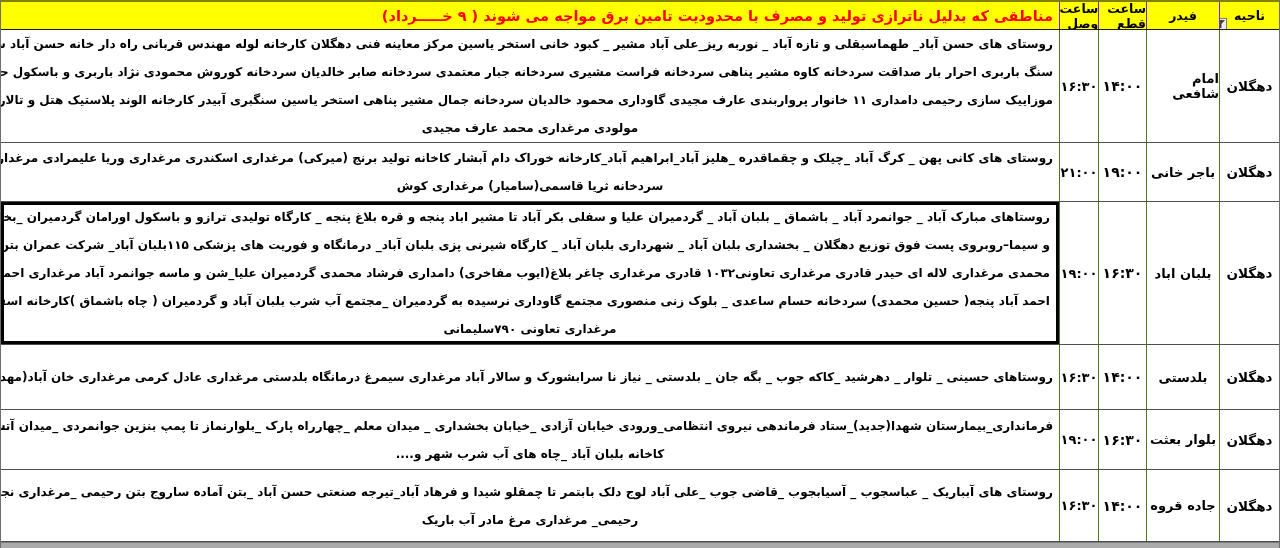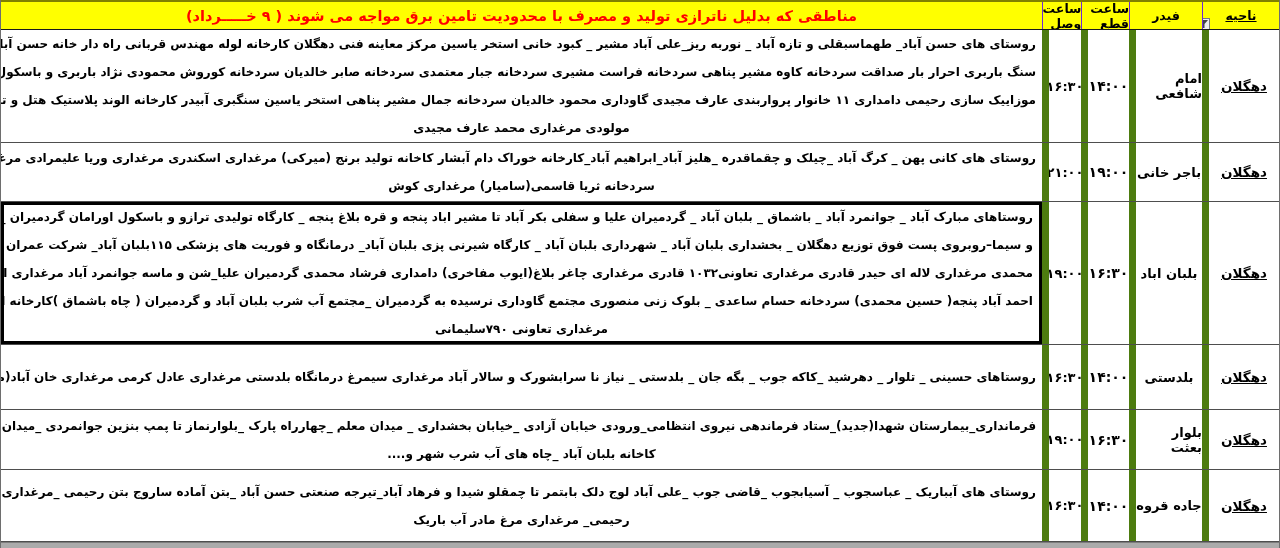--- a/index.html
+++ b/index.html
@@ -26,42 +26,42 @@
   }
   .row{
     display:flex;
     box-sizing:border-box;
     background:#fff;
     border-bottom:1px solid #4e4e4e;
     flex:0 0 auto;
   }
   .cell{
     box-sizing:border-box;
-    border-left:7px solid #4d7c0f;
+    border-left:1px solid #4d7c0f;
     display:flex;
     align-items:center;
     justify-content:center;
     color:#000;
     font-weight:bold;
     overflow:hidden;
     position:relative;
   }
-  .col-region{width:77px;font-size:13.5px;text-decoration:underline;}
+  .col-region{width:60px;font-size:13.5px;}
   .col-feeder{width:73px;font-size:13px;}
   .col-cut{width:48px;font-size:14px;}
   .col-recon{width:39px;font-size:13px;}
   .col-desc{flex:1;border-left:none;flex-direction:column;justify-content:center;padding:0 6px;}
   .hdr-row .cell{font-size:12.5px;border-left:1px solid #6d28d9;}
   .hdr-row .col-desc{border-left:none;}
   .title-text{
     color:#FF0000;
     font-size:14.5px;
     font-weight:bold;
     white-space:nowrap;
-    text-align:center;
+    text-align:right;
     width:100%;
   }
   .desc-line{
     width:100%;
     text-align:center;
     font-weight:bold;
     font-size:12px;
     line-height:28px;
     white-space:nowrap;
     color:#000;

